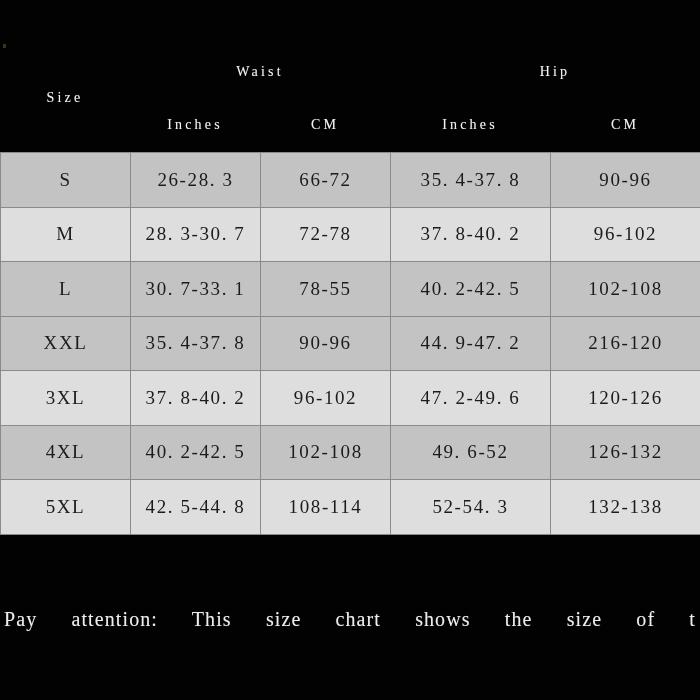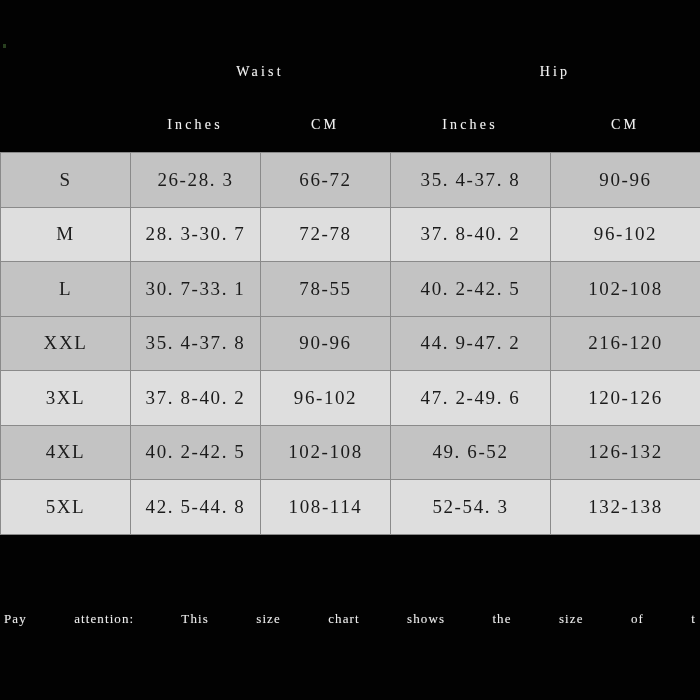--- a/index.html
+++ b/index.html
@@ -88,21 +88,21 @@
   .col-hi   { width: 160px; }
   .col-hc   { width: 150px; }
 
   
   .footer-note {
     position: absolute;
     left: 0;
     top: 588px;
     width: 700px;
     color: #ededed;
-    font-size: 13px;
+    font-size: 20px;
     line-height: 30px;
     letter-spacing: 1.1px;
     text-align: justify;
     text-align-last: justify;
     padding: 16px 4px;
     box-sizing: border-box;
     text-shadow: 0 0 1px rgba(255,255,255,.3);
   }
   .footer-line { display: block; white-space: pre; }
   .footer-line.l1 {
@@ -112,20 +112,21 @@
   }
 </style>
 </head>
 <body>
 
 <div id="page">
 
   <div class="artifact"></div>
 
   <div class="header-band">
+    <div class="hdr hdr-size">Size</div>
     <div class="hdr hdr-waist">Waist</div>
     <div class="hdr hdr-hip">Hip</div>
     <div class="hdr hdr-w-in">Inches</div>
     <div class="hdr hdr-w-cm">CM</div>
     <div class="hdr hdr-h-in">Inches</div>
     <div class="hdr hdr-h-cm">CM</div>
   </div>
 
   <table class="chart-table">
     <colgroup>

